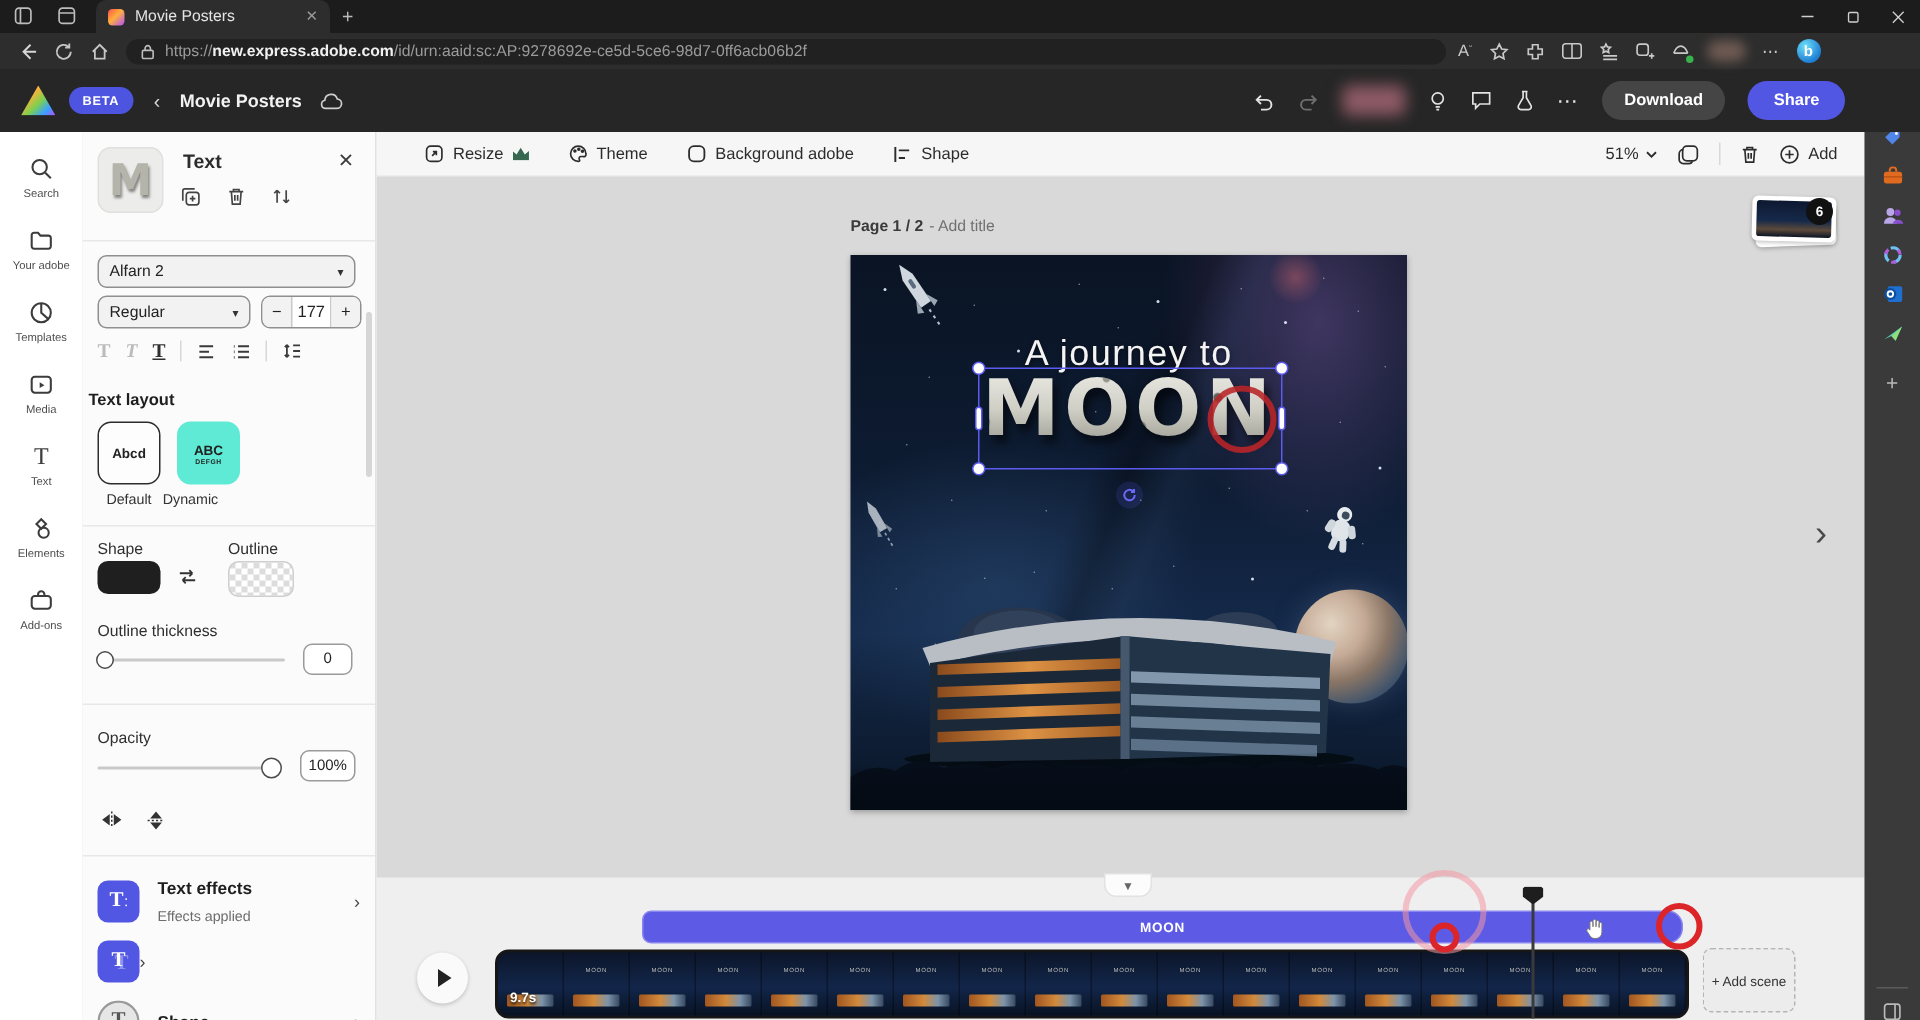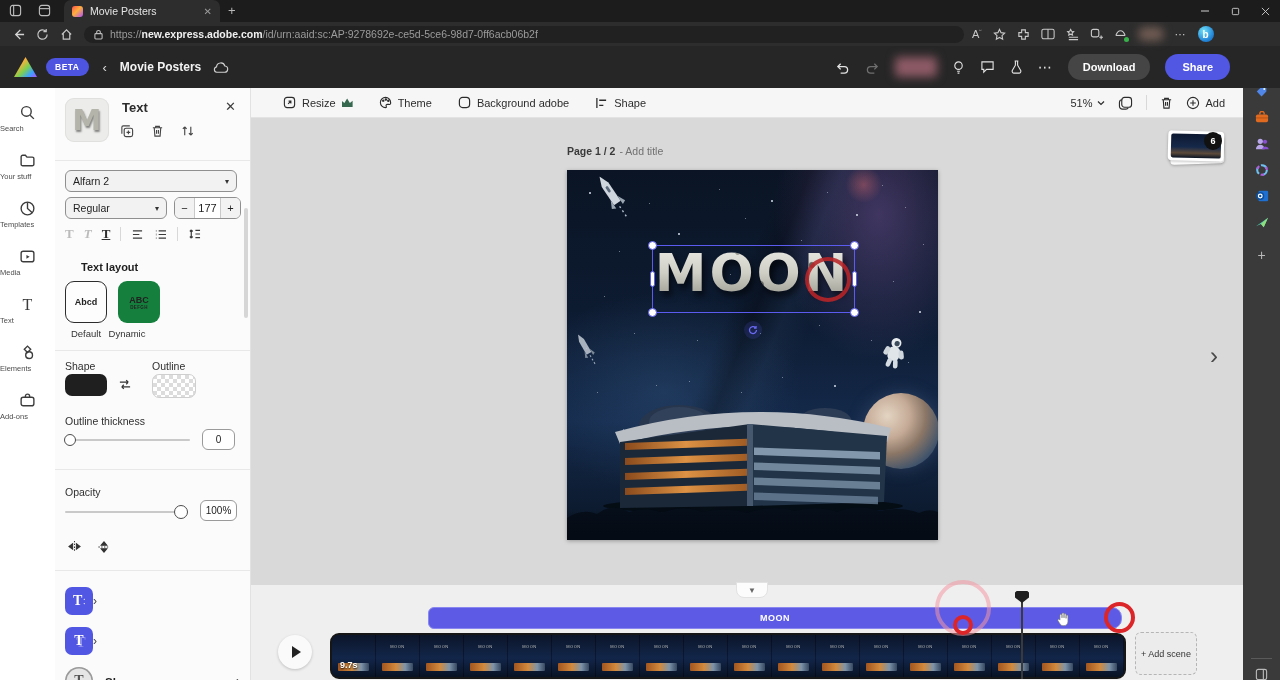--- a/index.html
+++ b/index.html
@@ -42,21 +42,21 @@
   .hcloud{margin-left:11px;color:#cfcfcf}
   .xright{position:absolute;right:50px;display:flex;align-items:center;gap:15px}
   .hic{color:#e3e3e3;font-size:14px}
   .hic.dis{color:#6f6f6f}
   .planblur{width:42px;height:20px;border-radius:4px;background:#8d5a66;filter:blur(5px)}
   .btn-dl{background:#454545;color:#fff;font-size:11px;font-weight:700;padding:7px 15px;border-radius:14px}
   .btn-share{background:#5156e3;color:#fff;font-size:11px;font-weight:700;padding:7px 17px;border-radius:14px}
 
   
   #rail{position:absolute;left:0;top:88px;width:55px;height:592px;background:#fff;border-right:1px solid #e4e4e4;z-index:40}
-  .rail-item{position:absolute;left:0;width:55px;color:#3c3c3c}
+  .rail-item{position:absolute;left:0;width:55px;text-align:center;color:#3c3c3c}
   .rail-item .ri-ic{display:flex;justify-content:center}
   .rail-item .ri-lb{font-size:7.5px;color:#4d4d4d;margin-top:3px}
 
   
   #panel{position:absolute;left:55px;top:88px;width:195px;height:592px;background:#fbfbfb;border-right:1px solid #e2e2e2;z-index:40;overflow:hidden}
   .p-thumb{position:absolute;left:10px;top:10px;width:44px;height:44px;background:#ececea;border-radius:9px;
            display:flex;align-items:center;justify-content:center;box-shadow:inset 0 0 0 1px #e0e0de}
   .p-thumb span{font-family:"DejaVu Sans",sans-serif;font-size:29px;font-weight:800;color:#b4b4aa;text-shadow:1px 2px 2px rgba(0,0,0,.45)}
   .p-title{position:absolute;left:67px;top:12px;font-size:13px;font-weight:700;color:#2c2c2c}
   .p-close{position:absolute;right:14px;top:11px;color:#3c3c3c;font-size:13px}
@@ -70,21 +70,21 @@
   .st-m,.st-p{width:19px;background:#f2f2f2}
   .st-v{width:25px;border-left:1px solid #c9c9c9;border-right:1px solid #c9c9c9;font-size:10px}
   .fmt{position:absolute;top:138px;left:10px;display:flex;align-items:center;gap:10px}
   .fmt .f{font-family:"Liberation Serif",serif;font-size:13px;font-weight:700;color:#bbb}
   .fmt .f.it{font-style:italic}
   .fmt .f.on{color:#2f2f2f;text-decoration:underline}
   .fmt .vd{width:1px;height:14px;background:#d8d8d8}
   .h11{font-size:11px;font-weight:700;color:#1e1e1e}
   .lay-btn{position:absolute;width:42px;height:42px;border-radius:9px;display:flex;flex-direction:column;align-items:center;justify-content:center;box-sizing:border-box}
   .lay-def{border:1.5px solid #2c2c2c;background:#fdfdfd}
-  .lay-dyn{background:#15803d}
+  .lay-dyn{background:#5eead4}
   .lay-s1{font-size:9px;font-weight:700;color:#222}
   .lay-s2{font-size:4.5px;font-weight:700;color:#222;letter-spacing:.4px}
   .lay-lb{position:absolute;font-size:9.5px;color:#333;width:42px;text-align:center}
   .lbl{font-size:10.5px;color:#2f2f2f}
   .swatch{position:absolute;width:42px;height:22px;border-radius:7px}
   .sw-fill{background:#1f1f1f}
   .sw-out{background:repeating-conic-gradient(#fff 0 25%,#dcdcdc 0 50%) 0 0/8px 8px;border:1px solid #cfcfcf}
   .track{position:absolute;height:2px;background:#c9c9c9;border-radius:1px}
   .knob{position:absolute;width:12px;height:12px;border-radius:50%;background:#fff;border:1.5px solid #4c4c4c;box-sizing:border-box}
   .valbox{position:absolute;height:21px;border:1px solid #9a9a9a;border-radius:6px;background:#fff;
@@ -356,21 +356,21 @@
         </svg>
       </span>
     <div class="ri-lb">Search</div>
   </div>
   <div class="rail-item" style="top:64px">
     <span class="ri-ic">
         <svg width="17" height="17" viewBox="0 0 16 16" fill="none" stroke="#3c3c3c" stroke-width="1.3">
           <path d="M2 4.5A1.5 1.5 0 013.5 3H6l1.5 1.8h5A1.5 1.5 0 0114 6.3v5.2a1.5 1.5 0 01-1.5 1.5h-9A1.5 1.5 0 012 11.5z"></path>
         </svg>
       </span>
-    <div class="ri-lb">Your stuff</div>
+    <div class="ri-lb">Your adobe</div>
   </div>
   <div class="rail-item" style="top:112px">
     <span class="ri-ic">
         <svg width="17" height="17" viewBox="0 0 16 16" fill="none" stroke="#3c3c3c" stroke-width="1.3">
           <circle cx="8" cy="8" r="6"></circle>
           <path d="M8 2v6l4.5 4"></path>
         </svg>
       </span>
     <div class="ri-lb">Templates</div>
   </div>
@@ -464,21 +464,21 @@
         </svg>
       </span>
     <span class="vd"></span>
     <span>
         <svg width="13" height="12" viewBox="0 0 14 13" stroke="#3a3a3a" stroke-width="1.3" fill="none">
           <path d="M8 2.5h5M8 6.5h5M8 10.5h5M3.5 2v9M3.5 2L2 3.8M3.5 2L5 3.8M3.5 11L2 9.2M3.5 11L5 9.2"></path>
         </svg>
       </span>
   </div>
 
-  <div class="h11" style="position:absolute;left:26px;top:173px">Text layout</div>
+  <div class="h11" style="position:absolute;left:4px;top:173px">Text layout</div>
   <div class="lay-btn lay-def" style="left:10px;top:193px">
     <span class="lay-s1">Abcd</span>
   </div>
   <div class="lay-btn lay-dyn" style="left:63px;top:193px">
     <span class="lay-s1">ABC</span>
     <span class="lay-s2">DEFGH</span>
   </div>
   <div class="lay-lb" style="left:10px;top:240px">Default</div>
   <div class="lay-lb" style="left:51px;top:240px">Dynamic</div>
   <div class="p-div" style="top:262px"></div>
@@ -515,20 +515,22 @@
     <svg width="14" height="14" viewBox="0 0 15 15" fill="none" stroke="#333" stroke-width="1.1">
         <path d="M1.5 7.5h12" stroke-dasharray="1.5 1.5"></path>
         <path d="M4.5 5.5L7.5 2l3 3.5z" fill="#333"></path>
         <path d="M4.5 9.5l3 3.5 3-3.5z" fill="#333"></path>
       </svg>
     </span>
   <div class="p-div" style="top:482px"></div>
 
   <div class="fxrow" style="top:494px">
     <span class="fx-ic blue">T<span style="font-size:7px;margin-left:1px">⁚</span></span>
+    <span class="fx-t"><span class="t1">Text effects</span><br>
+      <span class="t2">Effects applied</span></span>
     <span class="fx-ch">›</span>
   </div>
   <div class="fxrow" style="top:534px">
     <span class="fx-ic blue" style="text-shadow:2px 2px 0 rgba(255,255,255,.35)">T</span>
     <span class="fx-ch">›</span>
   </div>
   <div class="fxrow" style="top:574px">
     <span class="fx-ic gray" style="border-radius:50%;box-shadow:inset 0 0 0 1.5px #9a9a9a">T</span>
     <span class="fx-t"><span class="t1">Shape</span><br>
       <span class="t2"></span></span>
@@ -702,20 +704,21 @@
       </svg>
       </span>
 
     <span class="treeline">
       <svg width="371" height="42" viewBox="0 0 371 42" preserveAspectRatio="none">
         <path d="M0 20 Q15 10 30 16 Q45 4 62 14 Q80 8 95 15 Q115 6 135 14 Q160 9 180 15 Q205 6 228 13 Q250 7 270 14 Q292 5 312 13 Q335 8 352 15 Q362 10 371 14 L371 42 L0 42 Z" fill="#060e1a"></path>
       </svg>
       </span>
     <div class="groundfog"></div>
 
+    <div class="p-sub">A journey to</div>
     <div class="p-moon">MOON</div>
 
     <div class="selbox">
       <span class="hnd c" style="left:-5px;top:-5px"></span>
       <span class="hnd c" style="right:-5px;top:-5px"></span>
       <span class="hnd c" style="left:-5px;bottom:-5px"></span>
       <span class="hnd c" style="right:-5px;bottom:-5px"></span>
       <span class="hnd v" style="left:-3px;top:50%;margin-top:-8px"></span>
       <span class="hnd v" style="right:-3px;top:50%;margin-top:-8px"></span>
     </div>

